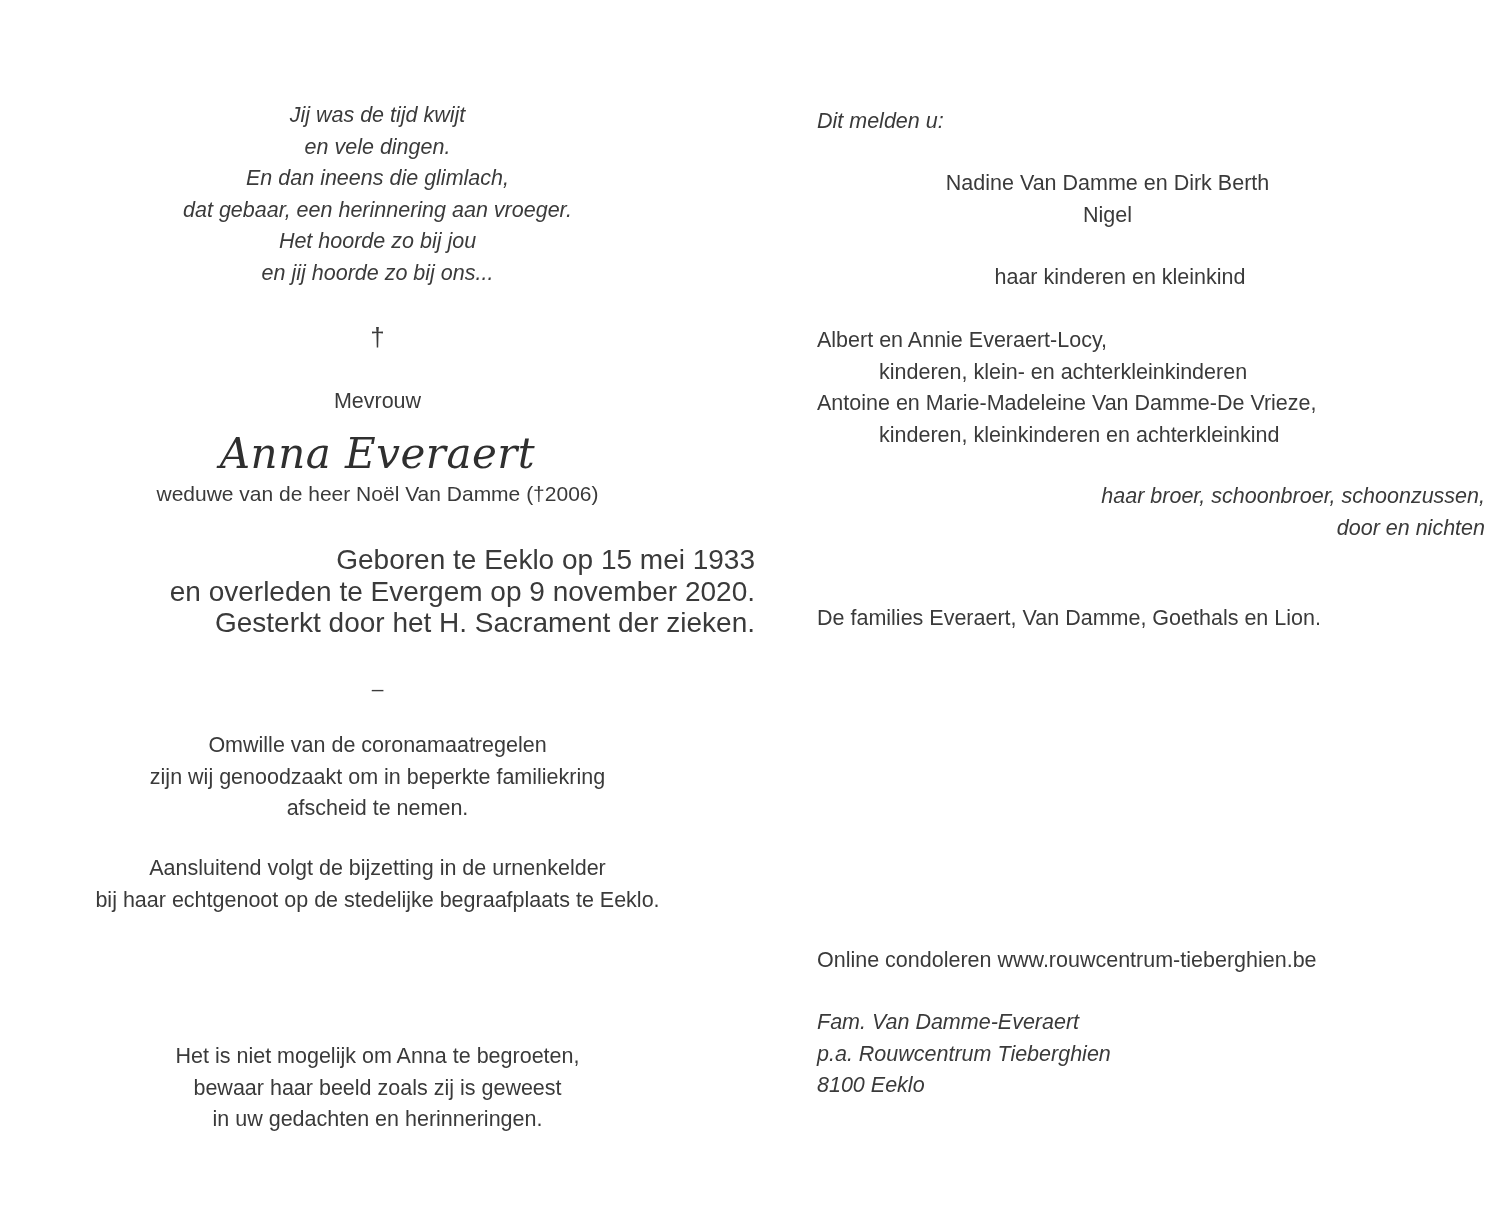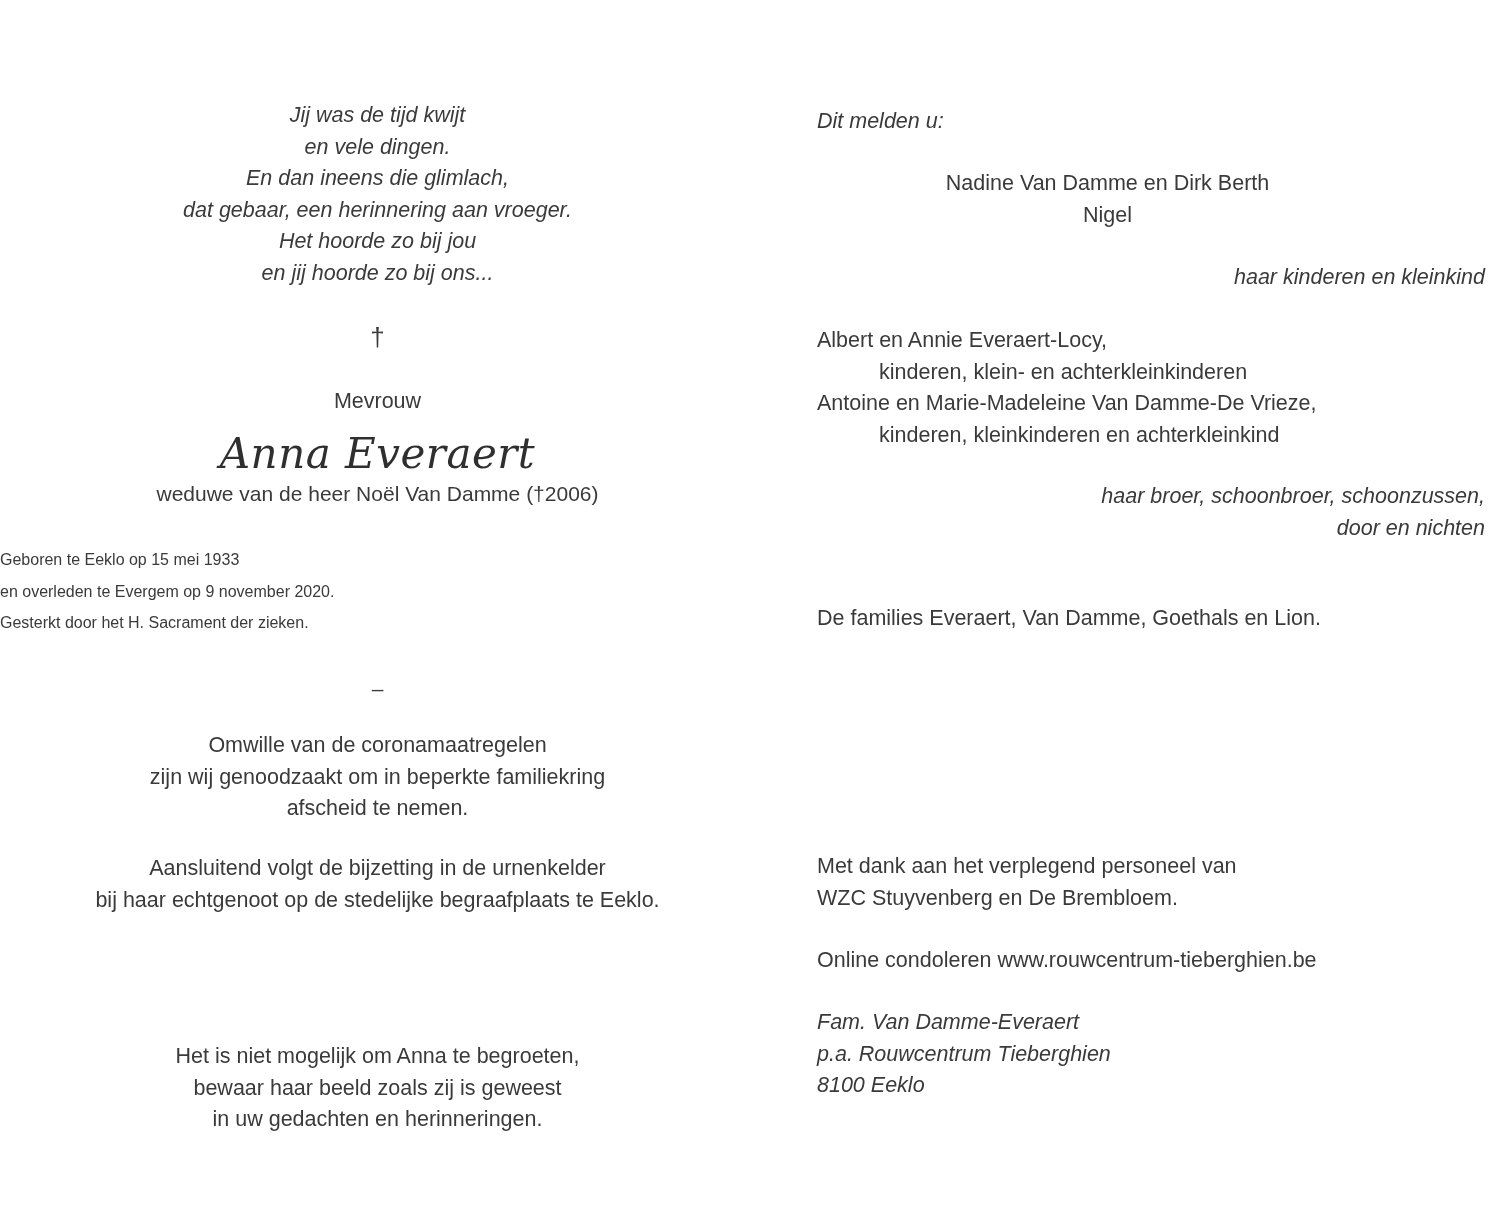--- a/index.html
+++ b/index.html
@@ -87,22 +87,22 @@
     width: 755px;
     text-align: center;
     font-size: 21px;
     line-height: 28px;
   }
   .birthblock {
     position: absolute;
     top: 544px;
     left: 0;
     width: 755px;
-    text-align: left;
-    font-size: 16px;
+    text-align: right;
+    font-size: 28px;
     line-height: 31.5px;
   }
   .dash {
     position: absolute;
     top: 675px;
     left: 0;
     width: 755px;
     text-align: center;
     font-size: 21px;
     line-height: 28px;
@@ -150,22 +150,21 @@
   .children {
     top: 168px;
     left: 0;
     width: 705px;
     text-align: center;
   }
   .children-role {
     top: 262px;
     left: 0;
     width: 730px;
-    text-align: right;
-    font-style: italic;
+    text-align: center;
   }
   .siblings {
     top: 325px;
     left: 62px;
     width: 690px;
   }
   .siblings .ind {
     padding-left: 62px;
   }
   .siblings-role {
@@ -263,24 +262,20 @@
       <div class="ind">kinderen, kleinkinderen en achterkleinkind</div>
     </div>
 
     <div class="r siblings-role">
       <div>haar broer, schoonbroer, schoonzussen,</div>
       <div>door en nichten</div>
     </div>
 
     <div class="r families">De families Everaert, Van Damme, Goethals en Lion.</div>
 
-    <div class="r thanks">
-      <div>Met dank aan het verplegend personeel van</div>
-      <div>WZC Stuyvenberg en De Brembloem.</div>
-    </div>
 
     <div class="r online">Online condoleren www.rouwcentrum-tieberghien.be</div>
 
     <div class="r sender">
       <div>Fam. Van Damme-Everaert</div>
       <div>p.a. Rouwcentrum Tieberghien</div>
       <div>8100 Eeklo</div>
     </div>
 
   </div>

